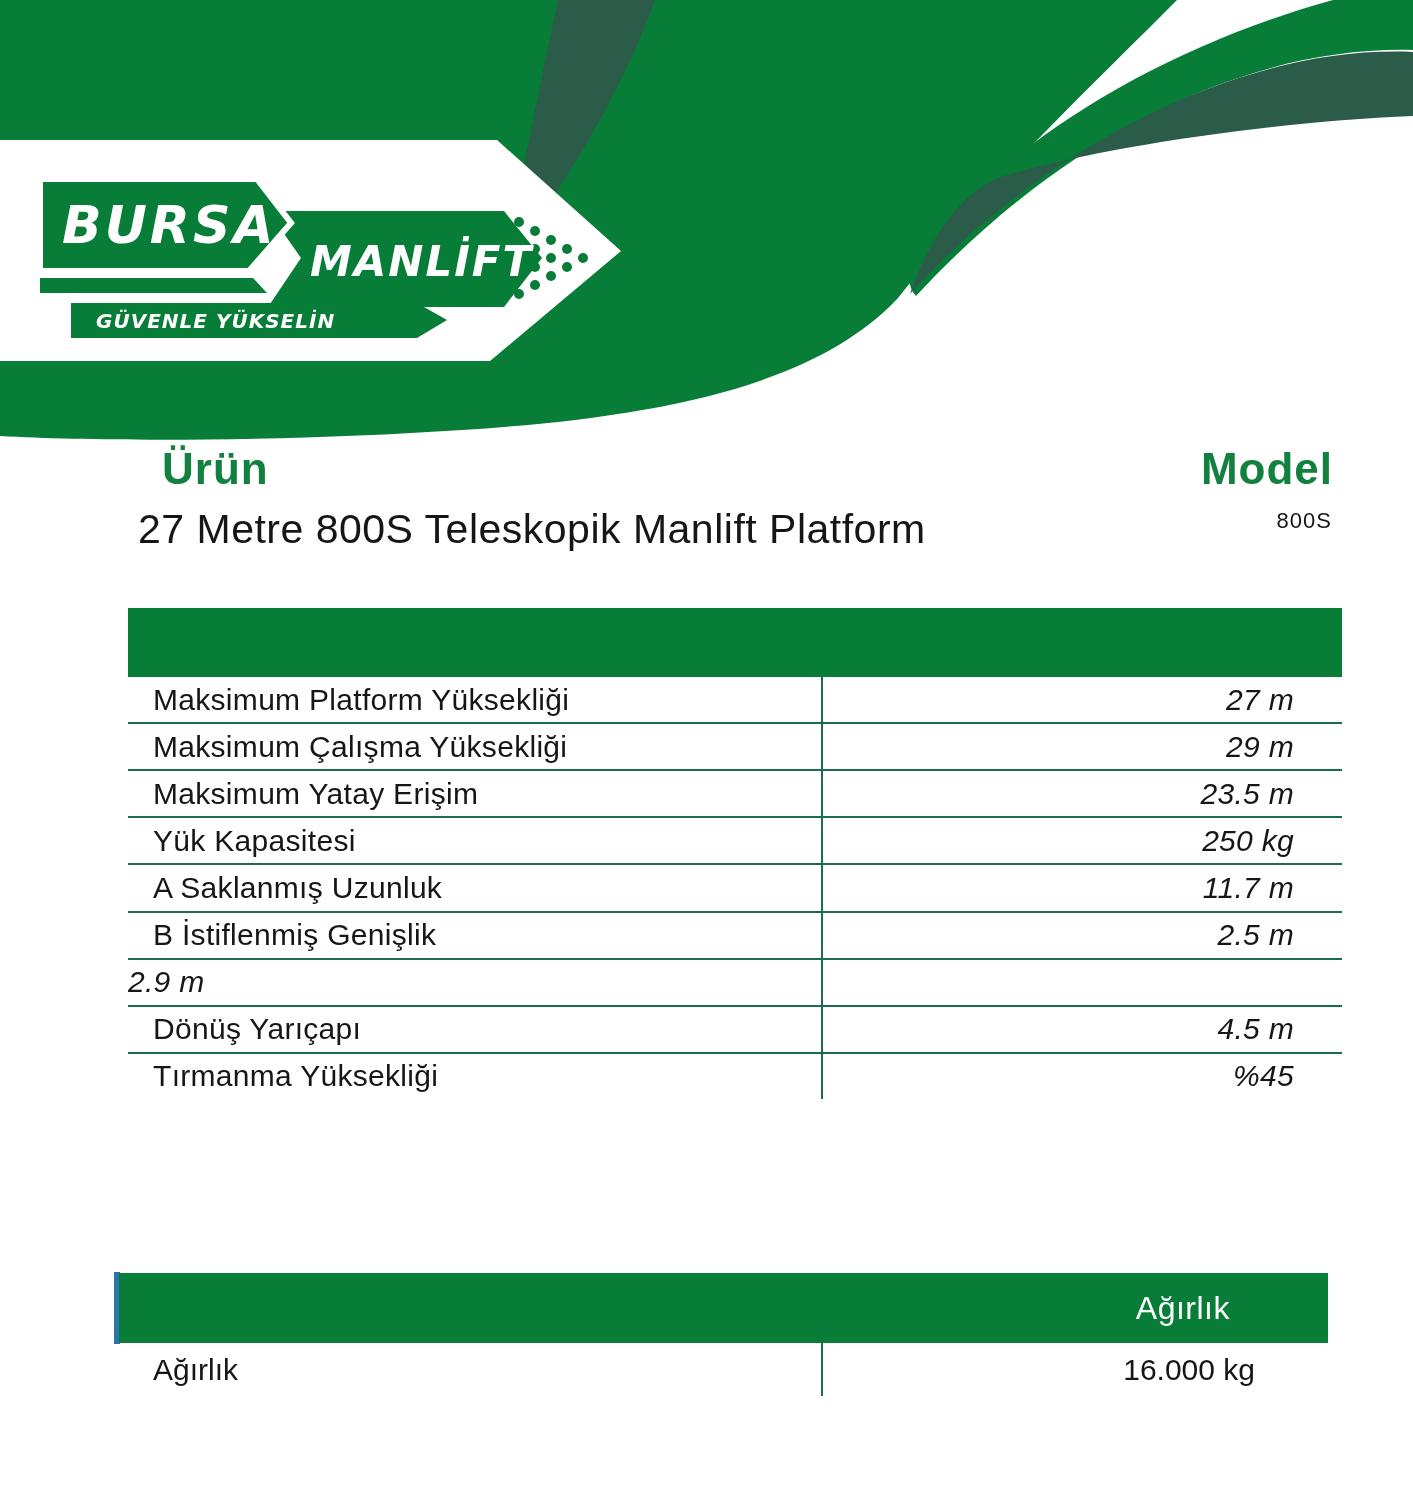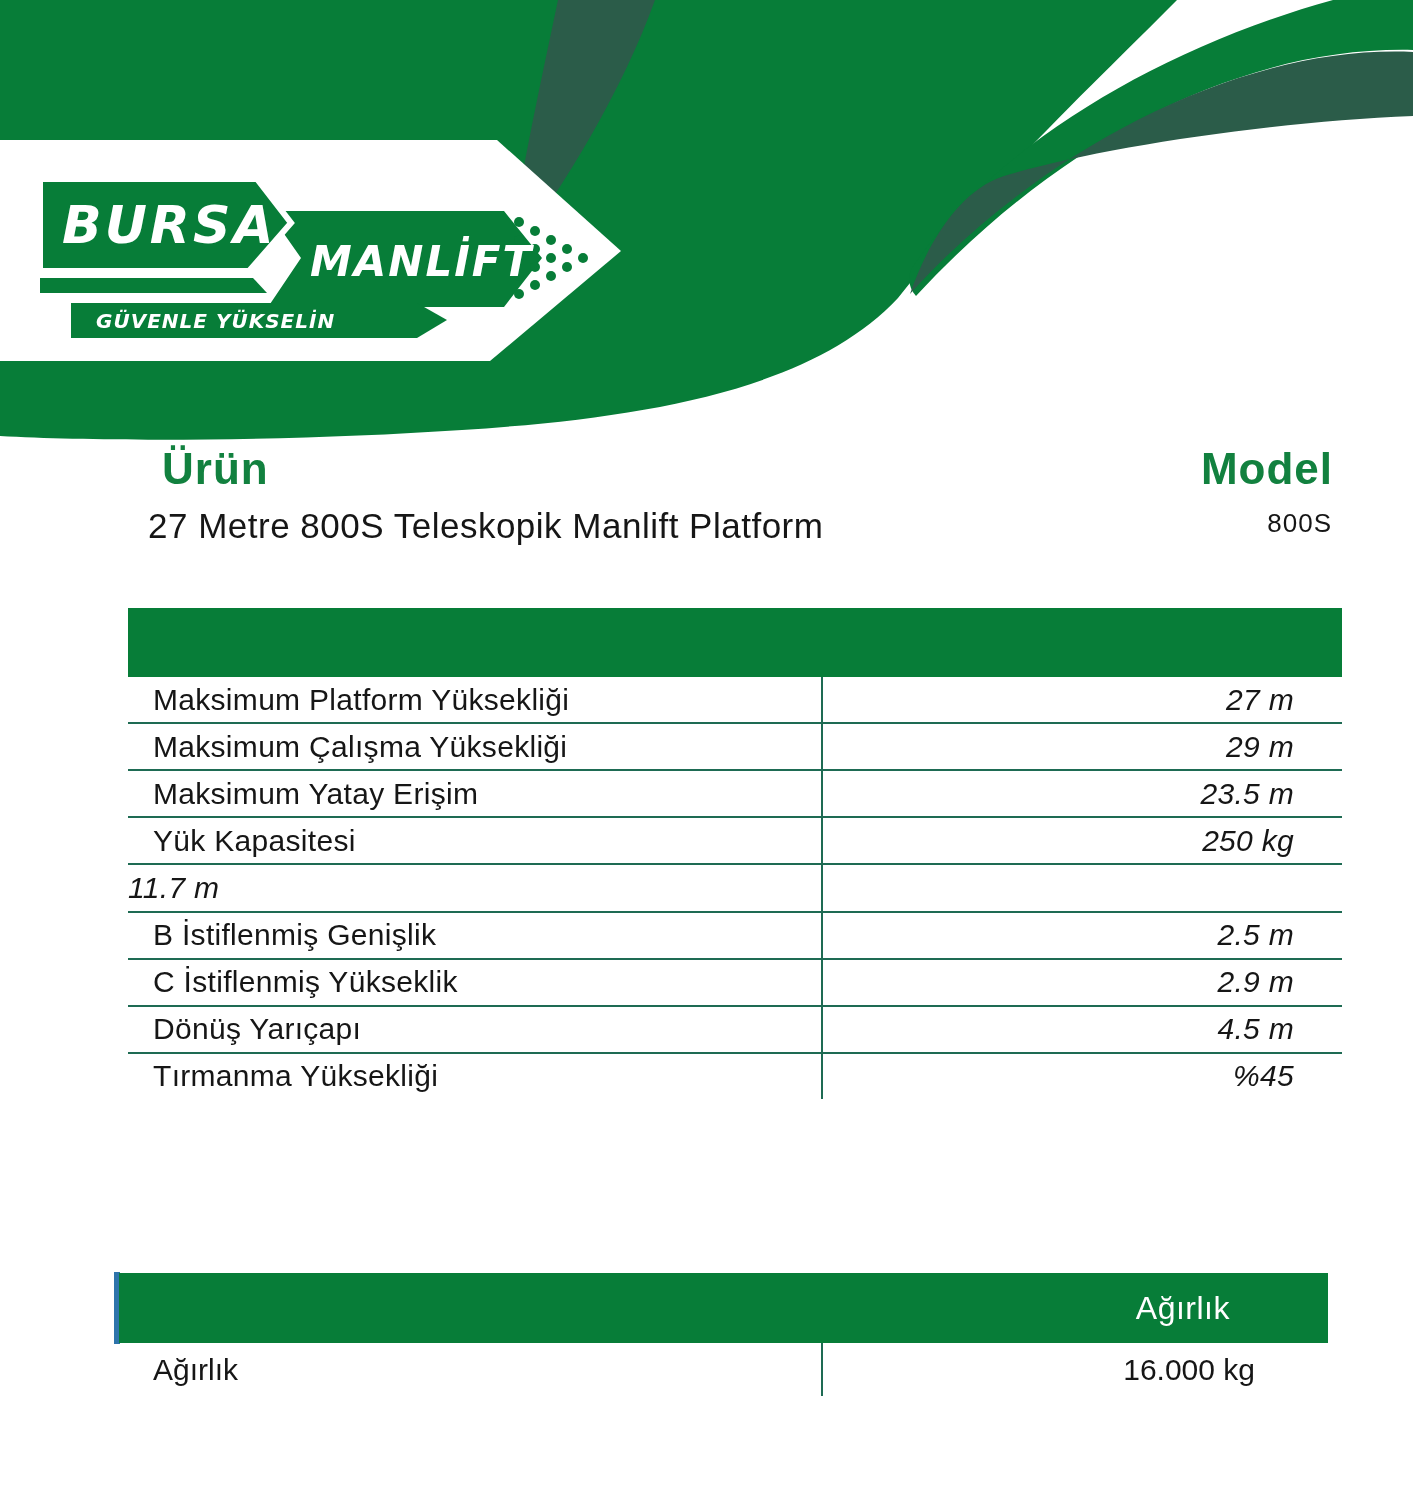--- a/index.html
+++ b/index.html
@@ -11,23 +11,23 @@
     --blue-accent:#2e74ab;
     --text-dark:#161616;
   }
   *{margin:0;padding:0;box-sizing:border-box;}
   html,body{background:#ffffff;}
   body{font-family:"Liberation Sans", sans-serif;}
   .page{position:relative;width:1413px;height:1500px;background:#ffffff;overflow:hidden;text-align:right;}
   .header-art{position:absolute;top:0;left:0;width:1413px;height:445px;}
 
   .product-label{position:absolute;left:137px;top:444px;font-size:44px;font-weight:bold;color:var(--heading-green);letter-spacing:1px;margin-left:25px;}
-  .product-name{position:absolute;left:148px;top:506px;font-size:35px;color:var(--text-dark);letter-spacing:0.5px;}
+  .product-name{position:absolute;left:138px;top:506px;font-size:41px;color:var(--text-dark);letter-spacing:0.5px;}
   .model-label{position:absolute;right:80px;top:444px;font-size:44px;font-weight:bold;color:var(--heading-green);letter-spacing:1px;}
-  .model-value{position:absolute;right:81px;top:508px;font-size:26px;color:var(--text-dark);letter-spacing:1px;}
+  .model-value{position:absolute;right:81px;top:508px;font-size:22px;color:var(--text-dark);letter-spacing:1px;}
 
   .spec-table{position:absolute;left:128px;top:608px;width:1214px;height:665px;}
   .spec-header-bar{height:69px;background:var(--brand-green);}
   .spec-rows{position:relative;display:flex;flex-direction:column;height:422px;}
   .spec-row{flex:1;display:flex;align-items:center;justify-content:space-between;}
   .spec-row + .spec-row{border-top:2px solid var(--divider);}
   .spec-label{padding-left:25px;font-size:30px;color:var(--text-dark);letter-spacing:0.3px;}
   .spec-value{padding-right:48px;font-size:30px;color:var(--text-dark);letter-spacing:0.3px;font-style:italic;}
   .v-line{position:absolute;left:693px;top:0;bottom:0;width:2px;background:var(--divider);}
 
@@ -114,28 +114,28 @@
         </div>
         <div class="spec-row">
           <span class="spec-label">Maksimum Yatay Erişim</span>
           <span class="spec-value">23.5 m</span>
         </div>
         <div class="spec-row">
           <span class="spec-label">Yük Kapasitesi</span>
           <span class="spec-value">250 kg</span>
         </div>
         <div class="spec-row">
+          <span class="spec-label">A Saklanmış Uzunluk</span>
           <span class="spec-value">11.7 m</span>
         </div>
         <div class="spec-row">
           <span class="spec-label">B İstiflenmiş Genişlik</span>
           <span class="spec-value">2.5 m</span>
         </div>
         <div class="spec-row">
-          <span class="spec-label">C İstiflenmiş Yükseklik</span>
           <span class="spec-value">2.9 m</span>
         </div>
         <div class="spec-row">
           <span class="spec-label">Dönüş Yarıçapı</span>
           <span class="spec-value">4.5 m</span>
         </div>
         <div class="spec-row">
           <span class="spec-label">Tırmanma Yüksekliği</span>
           <span class="spec-value">%45</span>
         </div>

